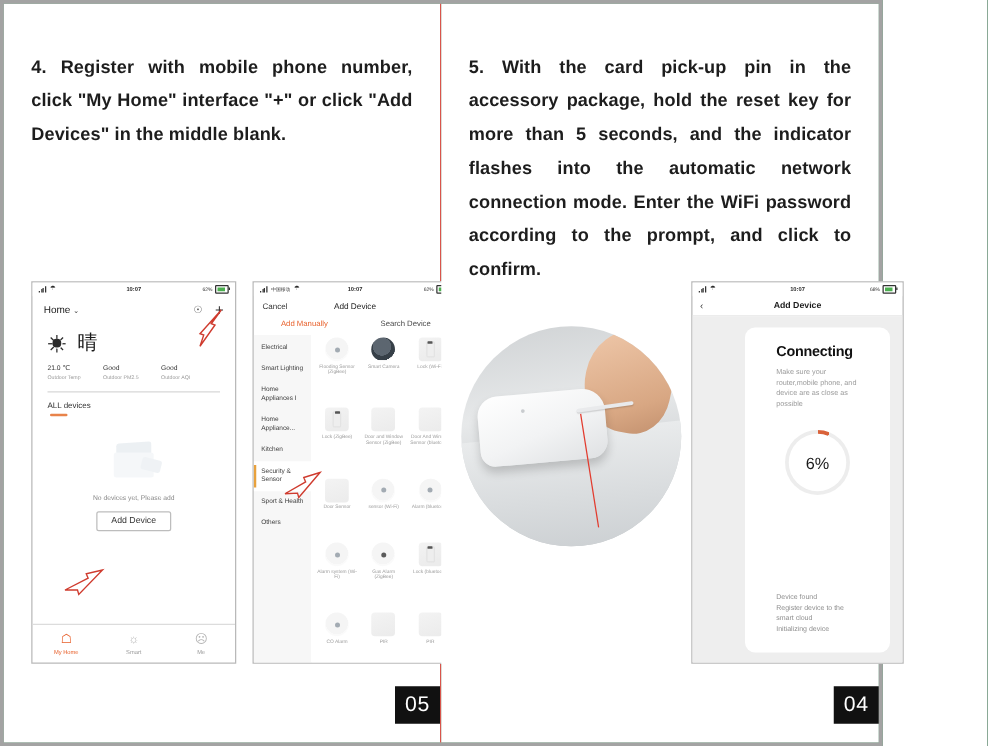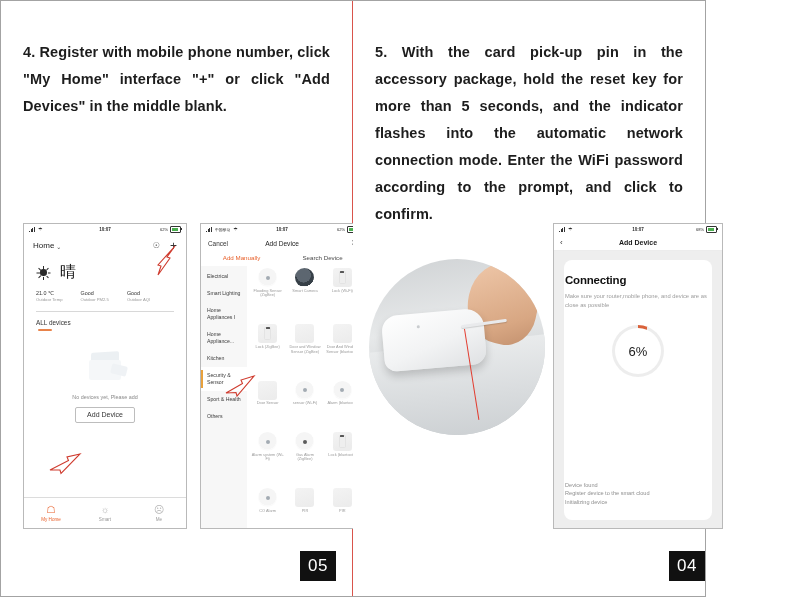--- a/index.html
+++ b/index.html
@@ -6,21 +6,21 @@
   body{
     width:790px;height:597px;
     background:#ffffff;
     font-family:"Liberation Sans","DejaVu Sans",sans-serif;
     overflow:hidden;
   }
   .page{
     position:relative;
     width:706px;height:597px;
     box-sizing:border-box;
-    border:1px solid #a3a3a3;
+    border:3px solid #a3a3a3;
     background:#14532d;
   }
   .spread{
     position:absolute;inset:0;
     display:flex;
   }
   .leaf{
     position:relative;
     width:50%;
     height:100%;
@@ -47,21 +47,21 @@
   .pagenum{
     position:absolute;
     bottom:15px;
     width:36px;height:30px;
     background:#111;
     color:#fff;
     font-size:17px;
     letter-spacing:.5px;
     display:flex;align-items:center;justify-content:center;
   }
-  .leaf.left .pagenum{right:16px;}
+  .leaf.left .pagenum{right:0px;}
   .leaf.right .pagenum{right:0px;}
 
   
   .phone{
     position:absolute;
     box-sizing:border-box;
     background:#fff;
     border:1px solid #b9b9b9;
     overflow:hidden;
     font-size:5px;
@@ -217,22 +217,22 @@
   #phone-conn{left:200px;top:222px;width:170px;height:306px;}
   .nav3{
     display:flex;align-items:center;justify-content:center;
     height:15px;position:relative;border-bottom:.5px solid #ececec;
   }
   .nav3 .back{position:absolute;left:6px;font-size:8px;color:#333;line-height:8px;}
   .nav3 .t{font-size:7px;font-weight:bold;color:#1b1b1b;}
   .connbg{background:#eeeeee;height:calc(100% - 26px);padding:9px 10px;box-sizing:border-box;}
   .card{
     background:#fff;border-radius:8px;height:100%;
-    padding:14px 1px;box-sizing:border-box;
-    display:flex;flex-direction:column;
+    padding:14px 25px;box-sizing:border-box;
+    display:flex;flex-direction:column;margin-left:32px;
   }
   .card h3{margin:0;font-size:11.5px;color:#111;letter-spacing:-.2px;}
   .card .sub{font-size:5.8px;line-height:8.5px;color:#9c9c9c;margin-top:6px;}
   .ring{
     width:52px;height:52px;border-radius:50%;
     margin:16px auto 0 auto;position:relative;
     background:conic-gradient(#d9623a 0 6%, #ededed 6% 100%);
     display:flex;align-items:center;justify-content:center;
   }
   .ring::after{

